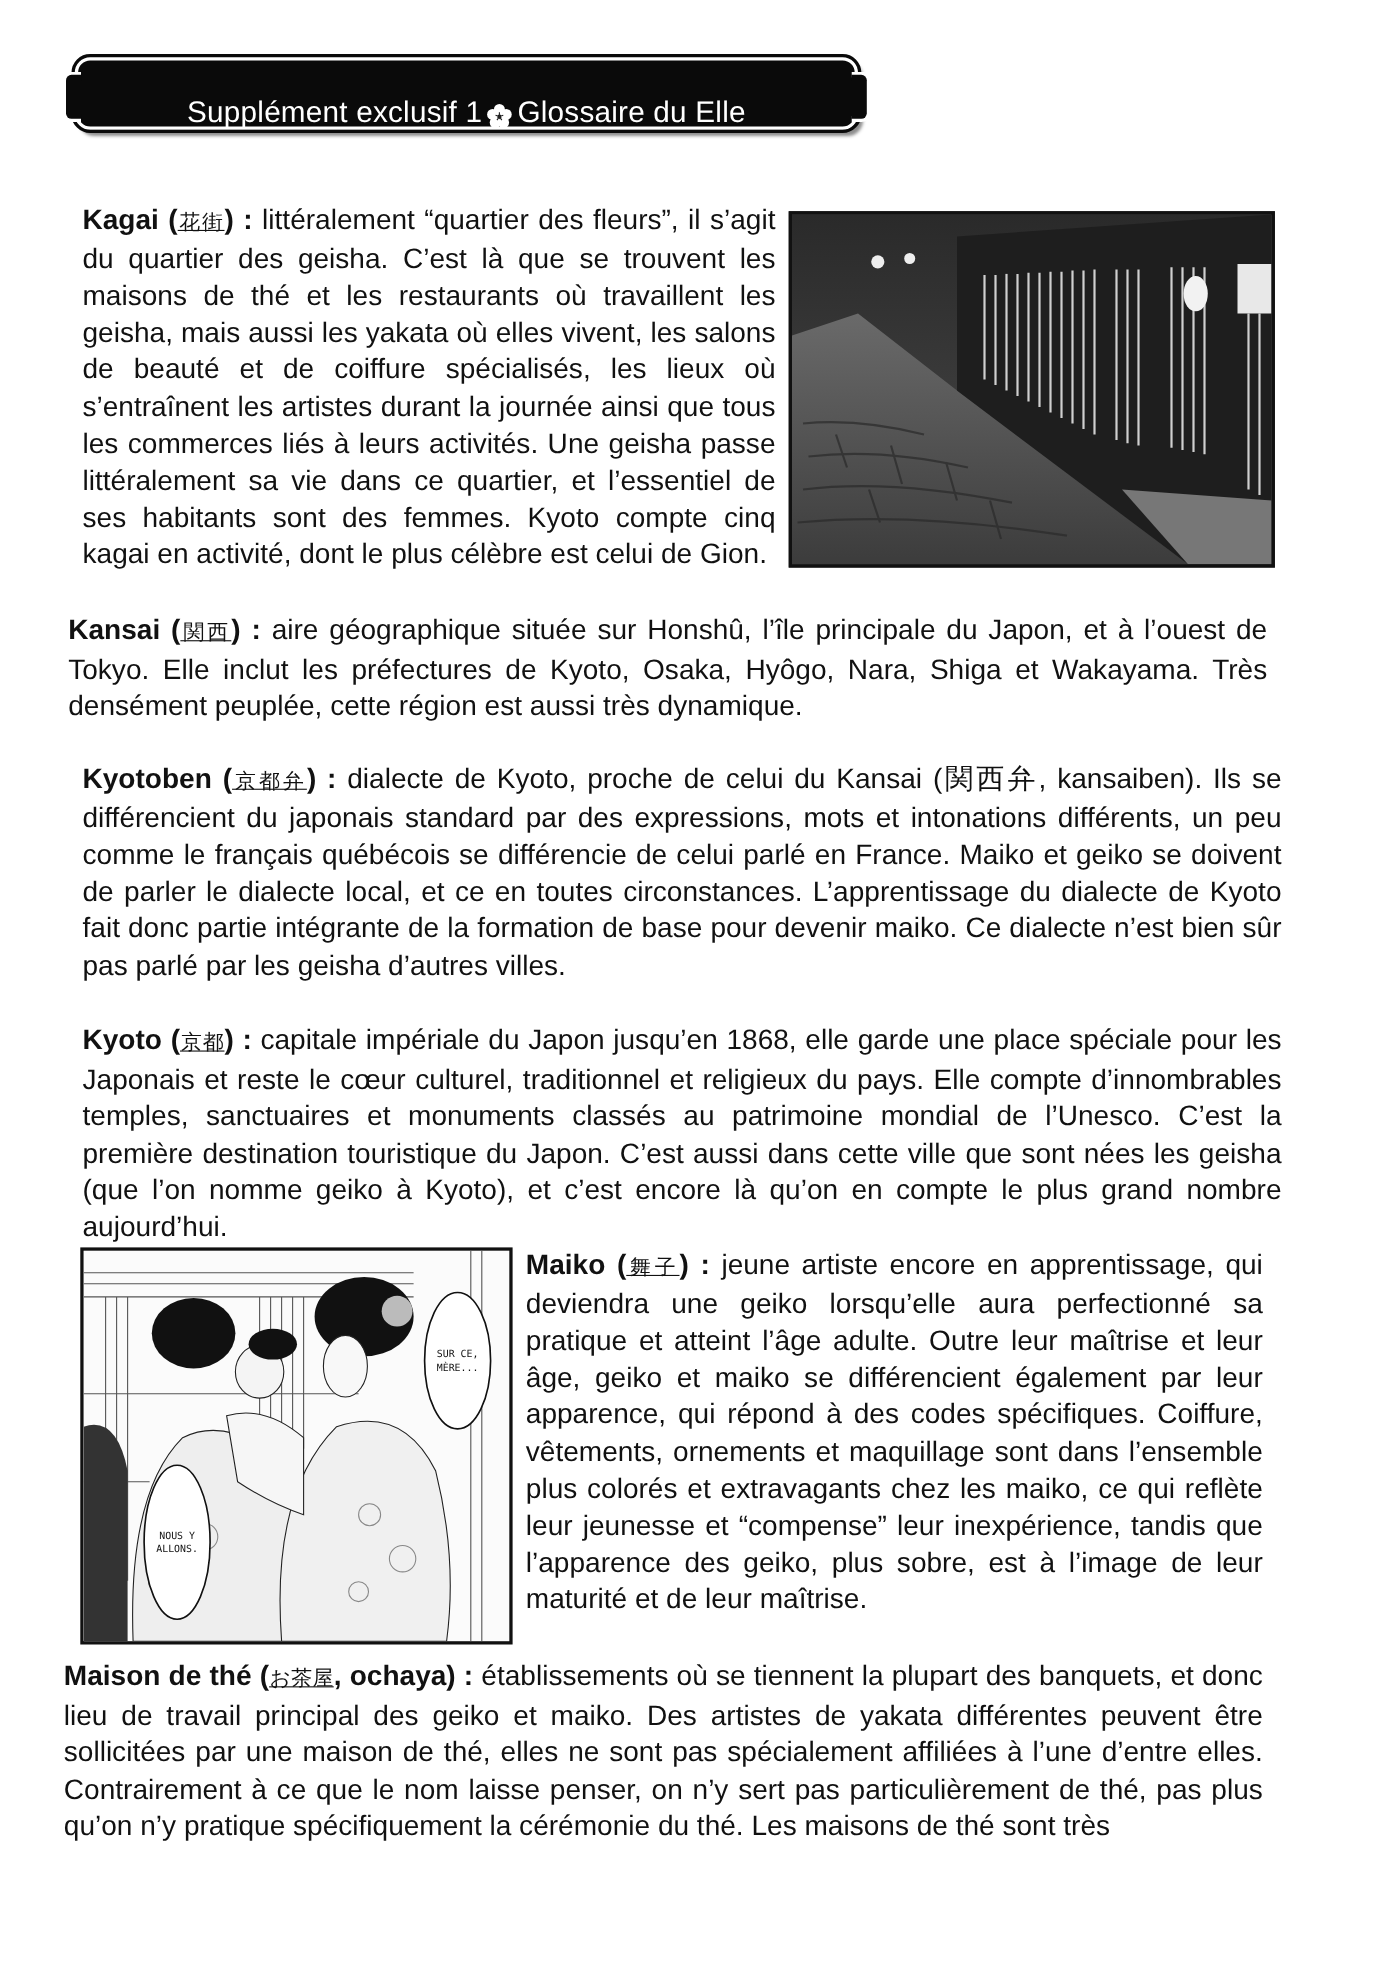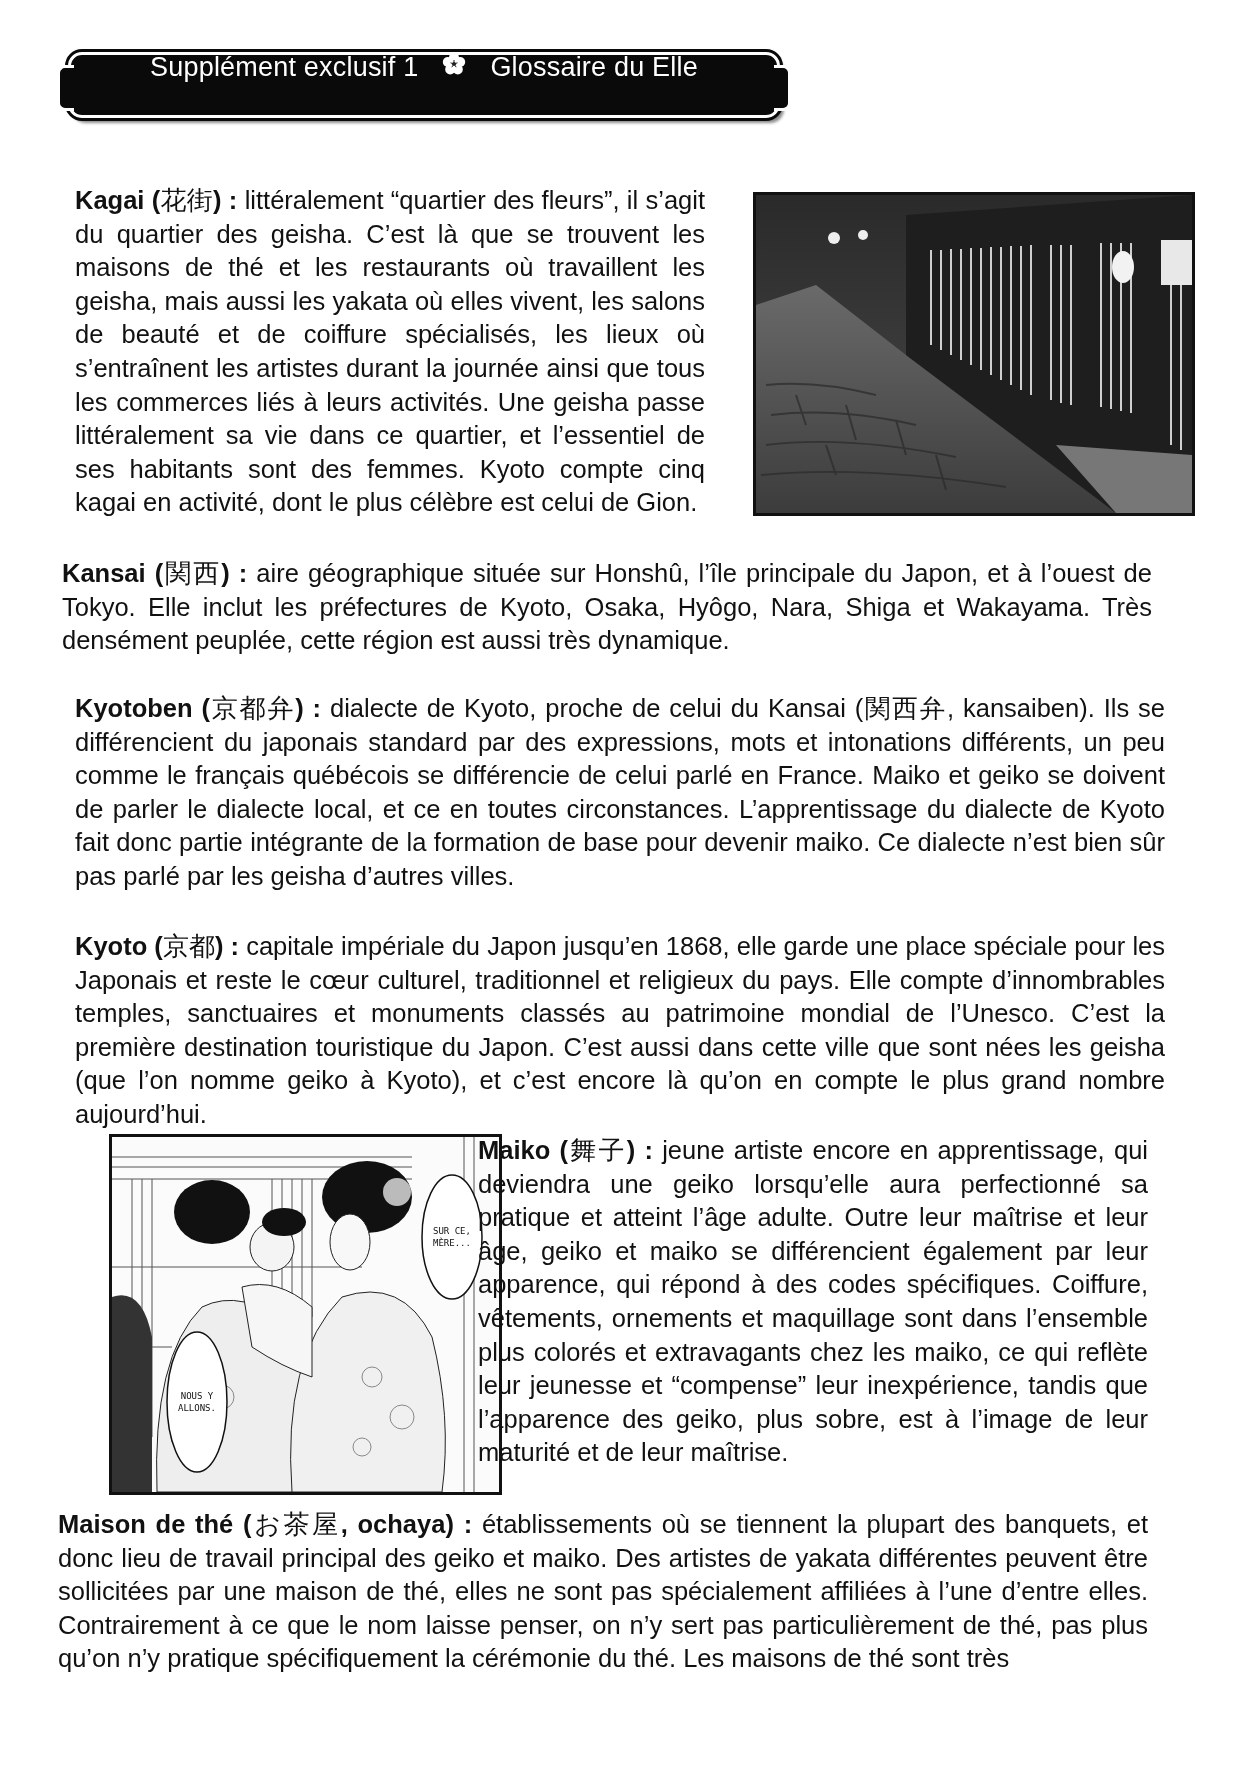--- a/index.html
+++ b/index.html
@@ -8,38 +8,38 @@
   .header-wrap { position: absolute; left: 68px; top: 52px; width: 712px; height: 66px; }
   .header-frame { position: absolute; inset: 0; background: #0a0a0a; border: 3px solid #fff;
                   outline: 3px solid #0a0a0a; border-radius: 14px;
                   box-shadow: 4px 5px 3px rgba(0,0,0,0.45); }
   .header-frame::before, .header-frame::after {
     content: ""; position: absolute; top: 10px; width: 14px; height: 40px; background: #0a0a0a;
     border: 3px solid #fff; border-radius: 8px; }
   .header-frame::before { left: -14px; border-right: none; border-radius: 8px 0 0 8px; }
   .header-frame::after { right: -14px; border-left: none; border-radius: 0 8px 8px 0; }
   .header-text { position: absolute; left: 0; right: 0; top: 0; bottom: 0; display: flex;
-                 align-items: flex-start; justify-content: center; color: #fff;
-                 font-family: "Liberation Sans", sans-serif; font-size: 27px; letter-spacing: 0.2px; gap: 24px; }
+                 align-items: flex-end; justify-content: center; color: #fff;
+                 font-family: "Liberation Sans", sans-serif; font-size: 27px; letter-spacing: 0.2px; gap: 4px; }
   .flower { display: inline-block; width: 24px; height: 24px; position: relative; }
   .flower svg { width: 24px; height: 24px; display: block; }
 
   .entry { position: absolute; font-size: 25.5px; line-height: 33.6px; text-align: justify; }
   .entry .term { font-weight: bold; }
-  .entry .kanji { font-family: "DejaVu Sans", sans-serif; font-size: 26px; font-weight: normal; }
+  .entry .kanji { font-family: "DejaVu Sans", sans-serif; font-size: 19px; font-weight: normal; text-decoration: underline; }
   .entry .colon { font-weight: bold; }
 
   #entry-kagai { left: 75px; top: 184px; width: 630px; }
   #entry-kansai { left: 62px; top: 557px; width: 1090px; }
   #entry-kyotoben { left: 75px; top: 692px; width: 1090px; }
   #entry-kyoto { left: 75px; top: 930px; width: 1090px; }
   #entry-maiko { left: 478px; top: 1134px; width: 670px; }
   #entry-maison { left: 58px; top: 1508px; width: 1090px; }
 
-  .pic { position: absolute; border: 3px solid #111; overflow: hidden; margin-left: 36px; }
+  .pic { position: absolute; border: 3px solid #111; overflow: hidden; }
   #photo-street { left: 717px; top: 192px; width: 436px; height: 318px; background: #3a3a3a; }
   #manga-panel { left: 73px; top: 1134px; width: 387px; height: 355px; background: #fafafa; }
   .pic svg { display: block; width: 100%; height: 100%; }
   .bubble-text { font-family: "DejaVu Sans Mono", monospace; font-size: 9px; fill: #111; }
 </style>
 </head>
 <body>
 
 <div class="header-wrap">
   <div class="header-frame"></div>

